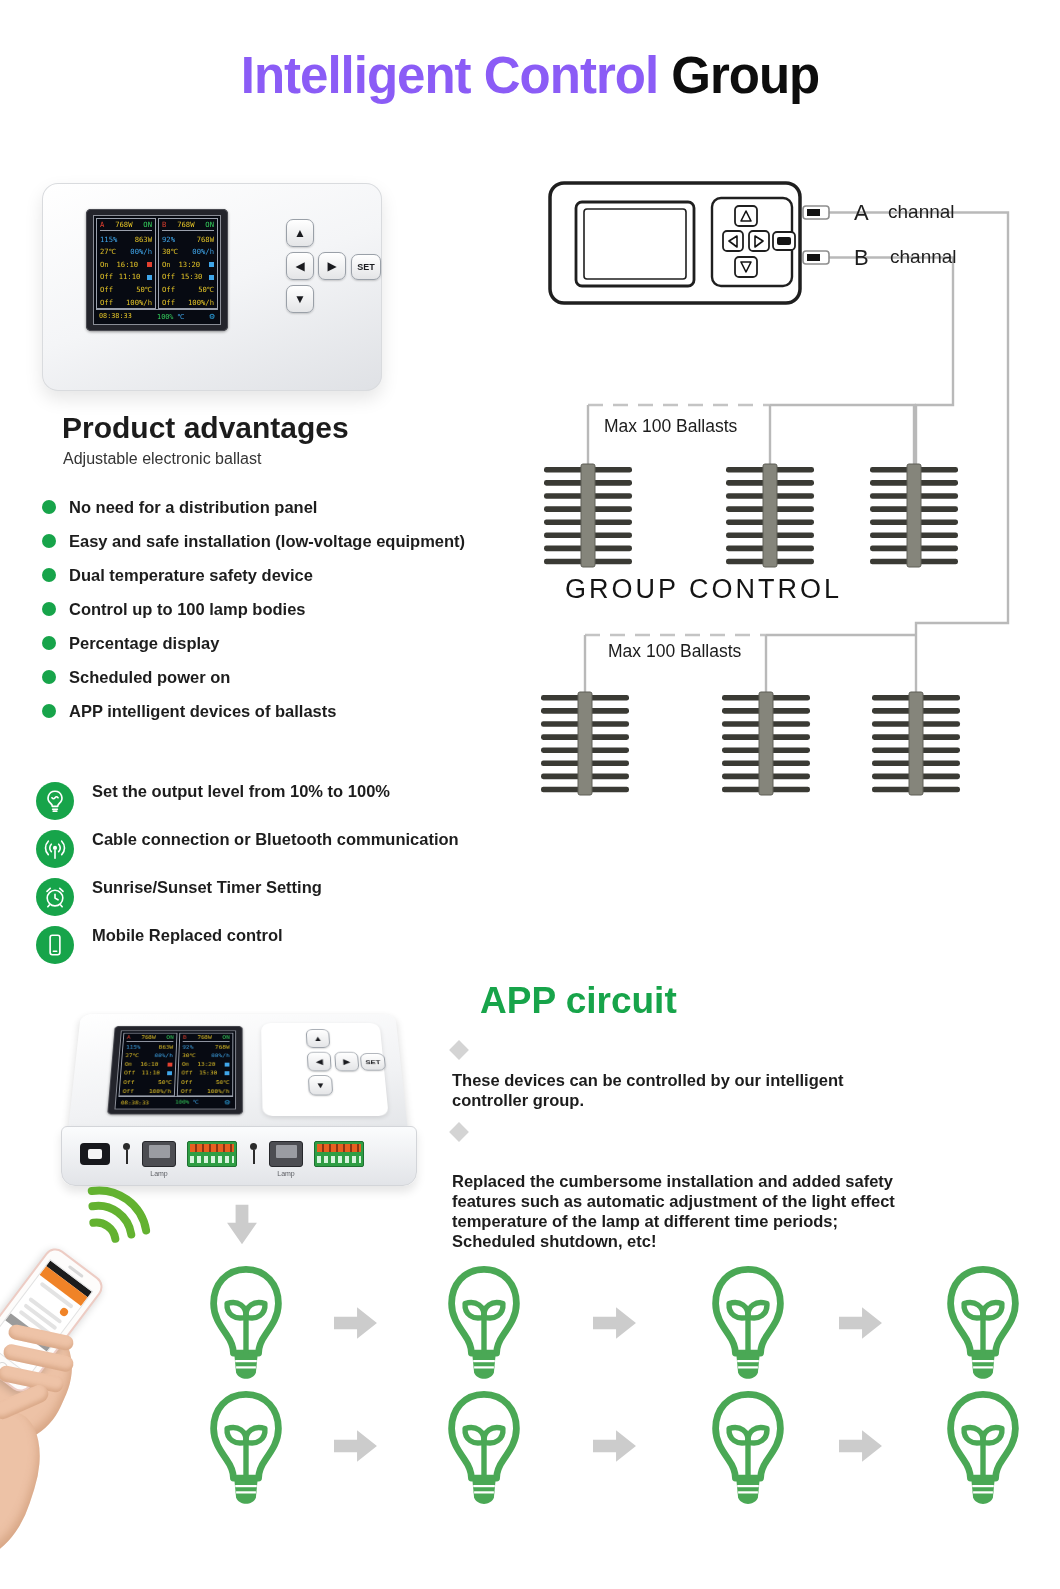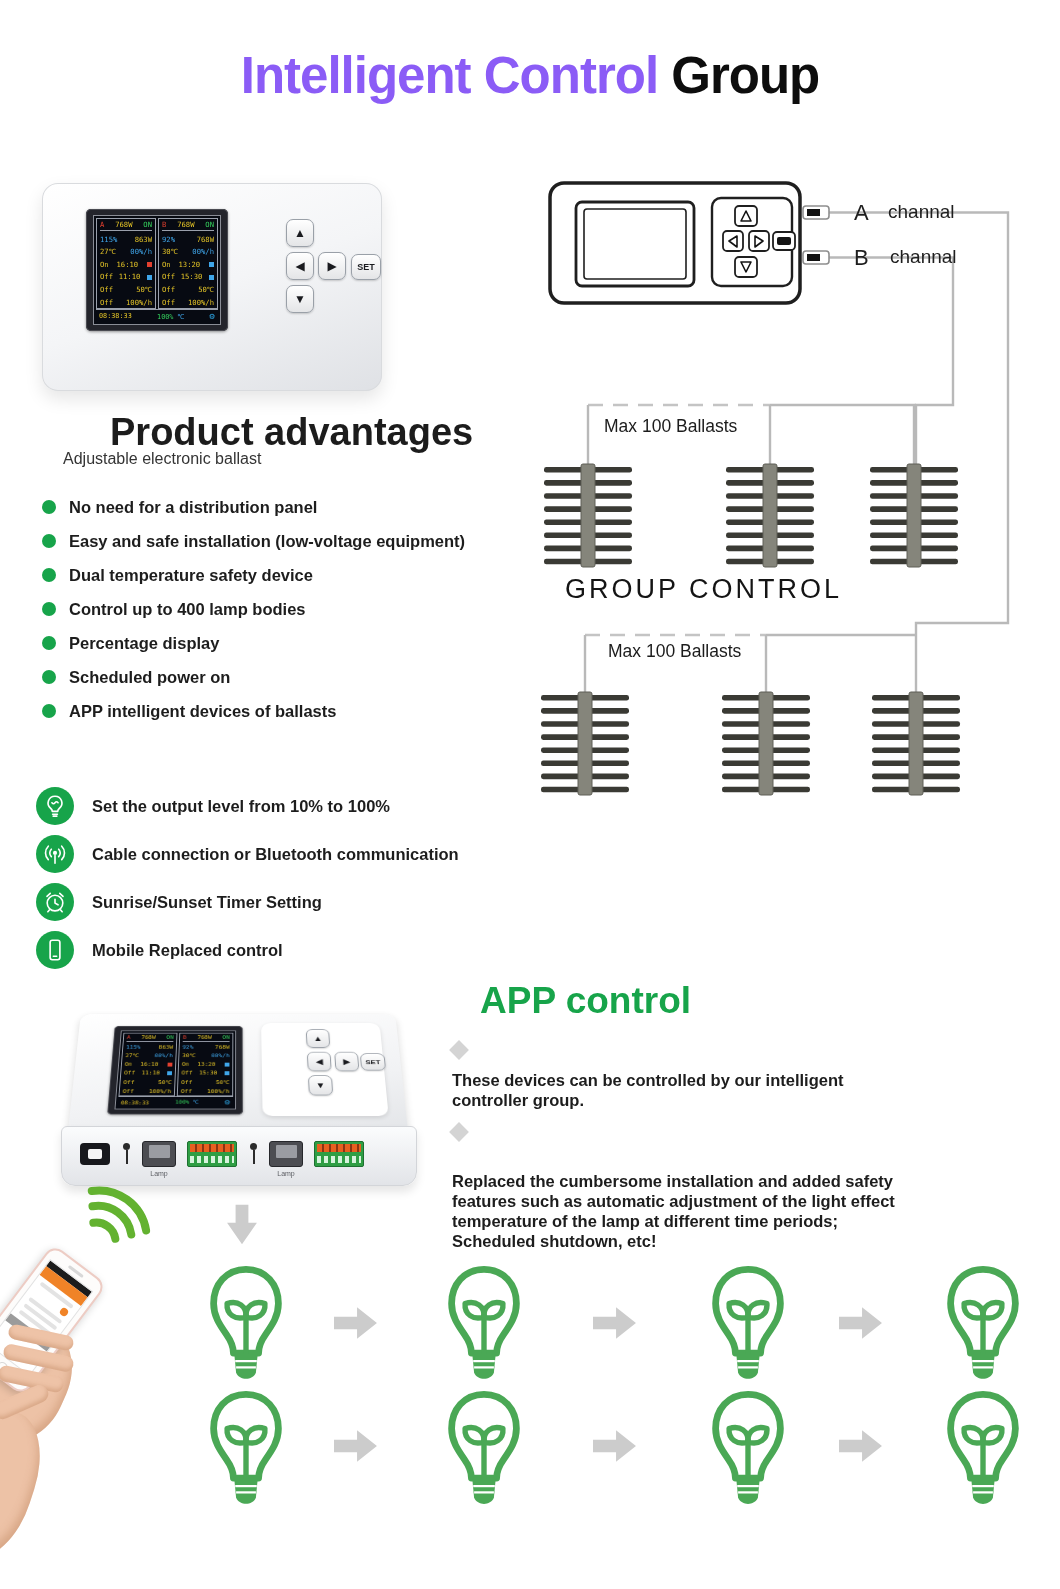--- a/index.html
+++ b/index.html
@@ -42,30 +42,30 @@
   .btn { position:absolute; width:28px; height:28px; border:1.5px solid #9aa0a8; border-radius:7px;
     background:linear-gradient(#ffffff,#e4e5e7); color:#1a1b1f; display:flex; align-items:center;
     justify-content:center; font-size:12px; box-shadow:0 1px 2px rgba(0,0,0,.18); }
   .pad1 .btn-up   { left:26px; top:0; }
   .pad1 .btn-left { left:26px; top:33px; }
   .pad1 .btn-right{ left:58px; top:33px; }
   .pad1 .btn-set  { left:91px; top:35px; width:30px; height:26px; font-size:9px; font-weight:bold; }
   .pad1 .btn-down { left:26px; top:66px; }
 
   
-  .pa-heading { position:absolute; left:62px; top:411px; font-size:38px; font-weight:800; color:#1c1c1c;margin-left:48px; }
+  .pa-heading { position:absolute; left:62px; top:411px; font-size:30px; font-weight:800; color:#1c1c1c; }
   .pa-sub { position:absolute; left:63px; top:450px; font-size:16px; color:#343434; }
   .adv-list { position:absolute; left:42px; top:490px; list-style:none; }
   .adv-list li { height:34px; display:flex; align-items:center; gap:13px;
     font-size:16.5px; font-weight:600; color:#1d1d1d; }
   .dot { width:14px; height:14px; border-radius:50%; background:#17a44a; flex:0 0 auto; }
 
   
   .features { position:absolute; left:36px; top:782px; }
-  .feat { height:48px; display:flex; align-items:center; gap:18px; }
+  .feat { height:48px; display:flex; align-items:flex-start; gap:18px; }
   .feat-circle { width:38px; height:38px; border-radius:50%; background:#17a44a;
     display:flex; align-items:center; justify-content:center; flex:0 0 auto; }
   .feat-circle svg { width:26px; height:26px; }
   .feat-label { font-size:16.5px; font-weight:600; color:#1d1d1d; }
   .ico { fill:none; stroke:#fff; stroke-width:1.5; stroke-linecap:round; stroke-linejoin:round; }
 
   
   .diagram { position:absolute; left:520px; top:160px; width:540px; height:660px; }
   .dg-stroke { fill:#fff; stroke:#1f1f1f; }
   .wire { fill:none; stroke:#b9b9b9; stroke-width:2.4; }
@@ -298,21 +298,21 @@
     <li>
         <span class="dot"></span>
         <span>Easy and safe installation (low-voltage equipment)</span>
       </li>
     <li>
         <span class="dot"></span>
         <span>Dual temperature safety device</span>
       </li>
     <li>
         <span class="dot"></span>
-        <span>Control up to 400 lamp bodies</span>
+        <span>Control up to 100 lamp bodies</span>
       </li>
     <li>
         <span class="dot"></span>
         <span>Percentage display</span>
       </li>
     <li>
         <span class="dot"></span>
         <span>Scheduled power on</span>
       </li>
     <li>
@@ -512,21 +512,21 @@
         <span class="p-term"></span>
         <span class="p-ant"></span>
         <span class="p-rj45">
             <span class="p-lamp">Lamp</span>
           </span>
         <span class="p-term"></span>
       </div>
     </div>
   </div>
 
-  <h2 class="app-heading">APP control</h2>
+  <h2 class="app-heading">APP circuit</h2>
   <div class="app-point app-point-1">
     <span class="diamond"></span>
     <span class="app-text">These devices can be controlled by our intelligent controller group.</span>
   </div>
   <div class="app-point app-point-2">
     <span class="diamond"></span>
     <span class="app-text">Replaced the cumbersome installation and added safety features such as automatic adjustment of the light effect temperature of the lamp at different time periods; Scheduled shutdown, etc!</span>
   </div>
 
   <svg class="wifi" viewBox="0 0 100 84">

